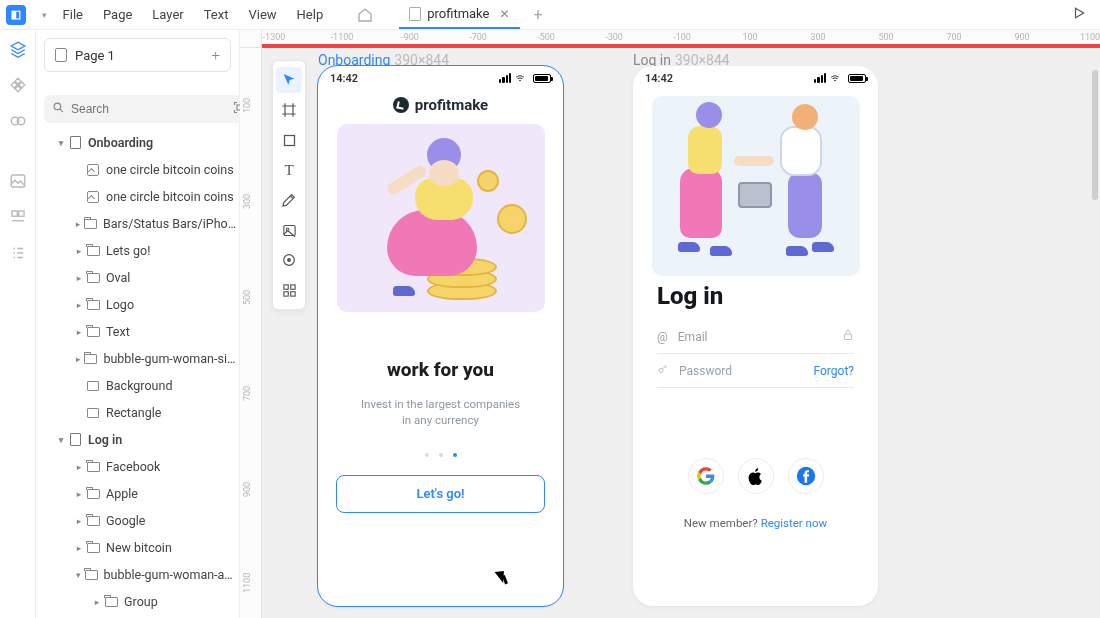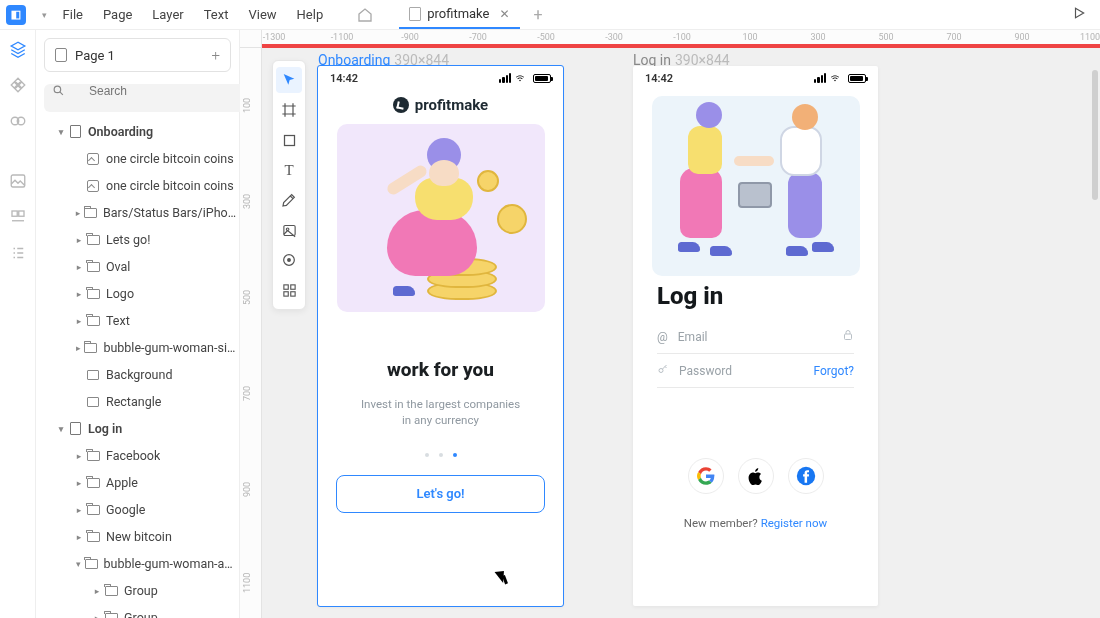--- a/index.html
+++ b/index.html
@@ -22,21 +22,21 @@
   .railbar { width:36px; border-right:1px solid #eee; display:flex; flex-direction:column; align-items:center; padding-top:8px; gap:14px;}
   .railbar .ri { width:22px; height:22px; display:flex; align-items:center; justify-content:center; color:#b9b9b9;}
   .railbar .ri.active { color:#2f88ff; }
   
   .sidebar { width:204px; border-right:1px solid #eee; display:flex; flex-direction:column;}
   .pagehead { padding:8px; }
   .pagecard { border:1px solid #e2e2e2; border-radius:6px; height:34px; display:flex; align-items:center; padding:0 10px; justify-content:space-between;}
   .pagecard .pg { display:flex; align-items:center; gap:8px;}
   .pagecard .pgi { width:12px; height:14px; border:1.5px solid #888; border-radius:2px;}
   .searchrow { padding: 4px 8px 6px; display:flex; gap:8px; align-items:center;}
-  .sbox { flex:1; background:#f3f3f3; border-radius:6px; height:28px; display:flex; align-items:flex-start; padding:0 8px; gap:24px; color:#aaa;}
+  .sbox { flex:1; background:#f3f3f3; border-radius:6px; height:28px; display:flex; align-items:center; padding:0 8px; gap:6px; color:#aaa;margin-top:11px;}
   .sbox .mag { color:#888;}
   .sbox input { border:none; background:transparent; outline:none; flex:1; font-size:12px; color:#555;}
   .closex { color:#666; font-size:14px; width:18px; text-align:center;}
   
   .layers { overflow:auto; flex:1; padding-bottom:10px;}
   .lrow { height:27px; display:flex; align-items:center; font-size:12.5px; color:#444; white-space:nowrap; overflow:hidden; text-overflow:ellipsis;}
   .lrow .arr { width:10px; font-size:9px; color:#888; text-align:center; margin-right:2px;}
   .lrow .ico { width:14px; height:14px; margin-right:6px; display:inline-flex; align-items:center; justify-content:center;}
   .lrow.bold { font-weight:600; }
   .ic-frame { border:1.3px solid #777; border-radius:1px; width:11px; height:13px;}
@@ -54,21 +54,21 @@
   .rl-tick { position:absolute; left:2px; font-size:9px; color:#b4b4b4; transform: translateY(50%) rotate(-90deg) ; transform-origin:left top;}
   
   .toolbar { position:absolute; left:32px; top:30px; width:34px; background:#fff; border:1px solid #e6e6e6; border-radius:6px; box-shadow:0 2px 6px rgba(0,0,0,0.06); display:flex; flex-direction:column; align-items:center; padding:6px 0; gap:4px;}
   .toolbar .tb { width:26px; height:26px; display:flex; align-items:center; justify-content:center; border-radius:4px; color:#555;}
   .toolbar .tb.active { background:#eaf3ff; color:#2f88ff;}
   
   .artlabel { position:absolute; font-size:14px; color:#888;}
   .artlabel .dim { color:#bbb; margin-left:4px;}
   .artlabel.sel { color:#2f88ff;}
   
-  .artboard { position:absolute; background:#fff; border-radius:2px; box-shadow: 0 1px 4px rgba(0,0,0,0.06);}
+  .artboard { position:absolute; background:#fff; border-radius:20px; box-shadow: 0 1px 4px rgba(0,0,0,0.06);}
   .artboard.selected { outline:1.5px solid #2f88ff;}
   
   .statusbar { height:24px; display:flex; align-items:center; justify-content:space-between; padding:0 12px; font-size:11px; font-weight:600;}
   .sb-right { display:flex; align-items:center; gap:2px;}
   .sb-sig { display:inline-flex; gap:1px; align-items:flex-end;}
   .sb-sig i { width:2.2px; background:#000; display:inline-block; border-radius:1px;}
   .sb-sig i:nth-child(1){height:4px} .sb-sig i:nth-child(2){height:6px} .sb-sig i:nth-child(3){height:8px} .sb-sig i:nth-child(4){height:10px}
   .sb-batt { width:18px; height:9px; border:1px solid #000; border-radius:2px; position:relative; margin-left:4px;}
   .sb-batt:after { content:''; position:absolute; right:-3px; top:2px; width:2px; height:4px; background:#000; border-radius:0 1px 1px 0;}
   .sb-batt i { position:absolute; left:1px; top:1px; bottom:1px; width:13px; background:#000; border-radius:1px;}

